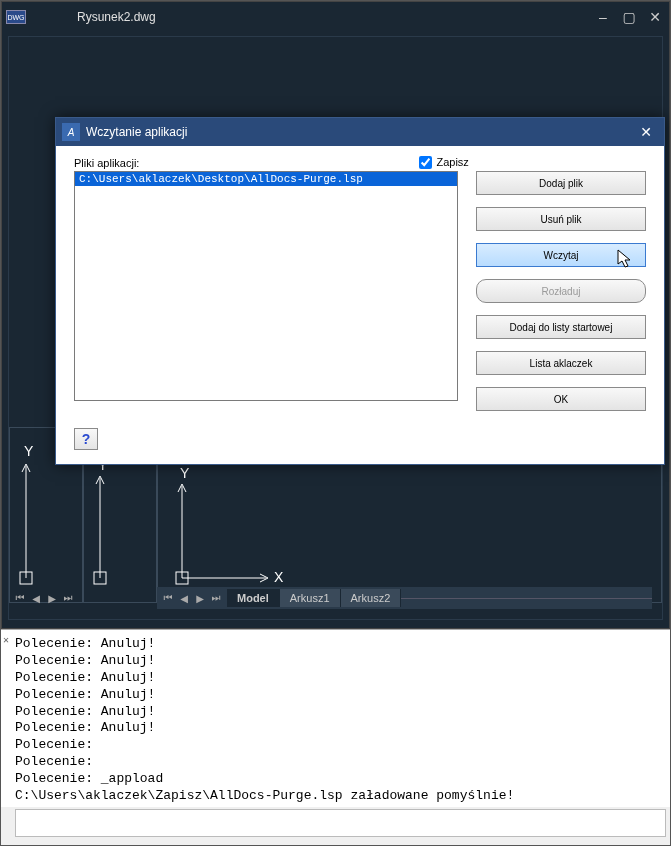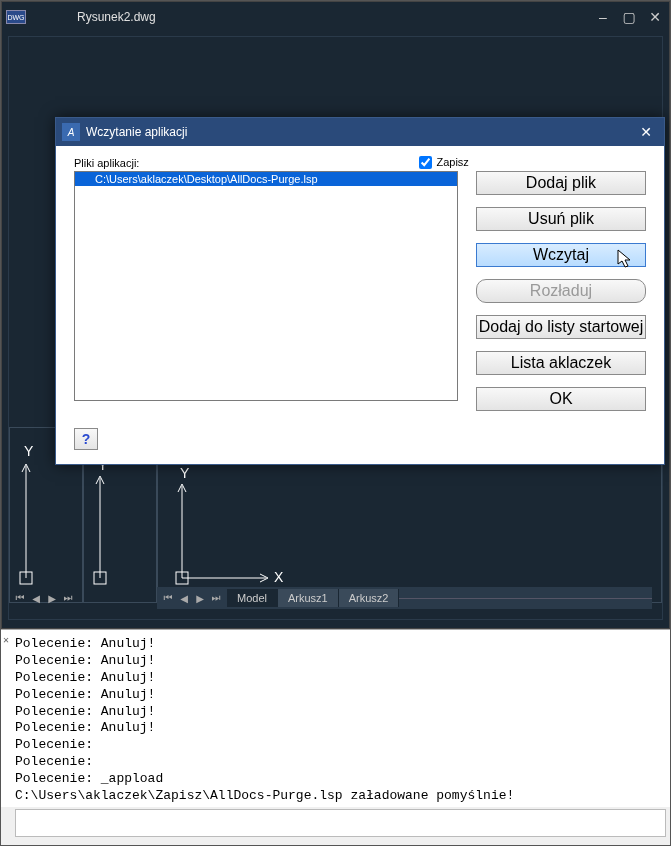--- a/index.html
+++ b/index.html
@@ -97,21 +97,21 @@
     cursor: pointer;
   }
   .tab {
     padding: 3px 10px;
     background: #3a4a5a;
     color: #ccc;
     font-size: 11px;
     cursor: pointer;
     border-right: 1px solid #1a2733;
   }
-  .tab.active { background: #1a2733; font-weight: normal; }
+  .tab.active { background: #1a2733; font-weight: bold; }
   .tabs-left {
     position: absolute;
     bottom: 10px; left: 0;
     height: 22px;
     display: flex;
     align-items: center;
   }
   
   .dialog {
     position: absolute;
@@ -162,40 +162,41 @@
   .top-row .lbl { flex: 0 0 auto; }
   .top-row .chk-wrap { margin-left: 280px; display: flex; align-items: flex-start; gap: 4px; }
   .listbox {
     grid-column: 1; grid-row: 2;
     border: 1px solid #7a7a7a;
     background: #fff;
     height: 230px;
     overflow: auto;
   }
   .list-item {
-    padding: 1px 20px;
+    padding: 1px 4px;
     color: #000;
     cursor: pointer;
     font-size: 11px;
+    font-family: Liberation Mono, monospace;
   }
   .list-item.selected {
     background: #0a64d8;
     color: #fff;
   }
   .btn-col {
     grid-column: 2; grid-row: 2;
     display: flex;
     flex-direction: column;
     gap: 12px;
   }
   .btn {
     height: 24px;
     border: 1px solid #8a8a8a;
     background: linear-gradient(#f8f8f8, #e4e4e4);
-    font-size: 16px;
+    font-size: 10px;
     cursor: pointer;
     display: flex; align-items: center; justify-content: center;
   }
   .btn.highlight {
     background: linear-gradient(#d8ecff, #b8dcff);
     border-color: #3a7ad0;
     position: relative;
   }
   .btn.disabled { color: #9a9a9a; cursor: default; border-radius: 10px; }
   .cursor-svg {

